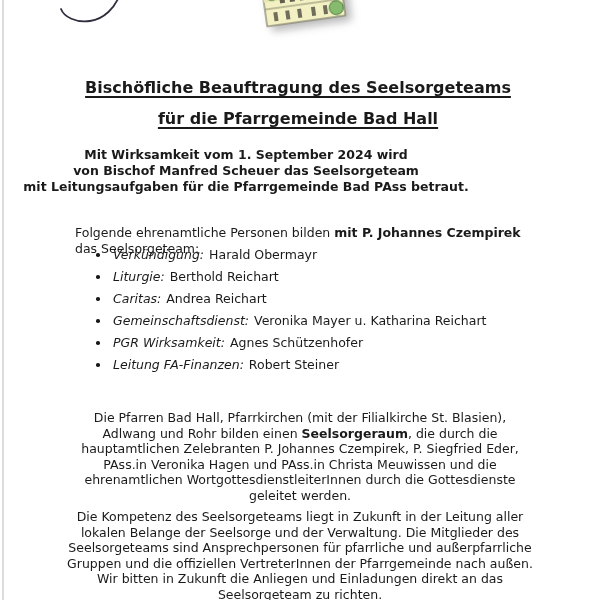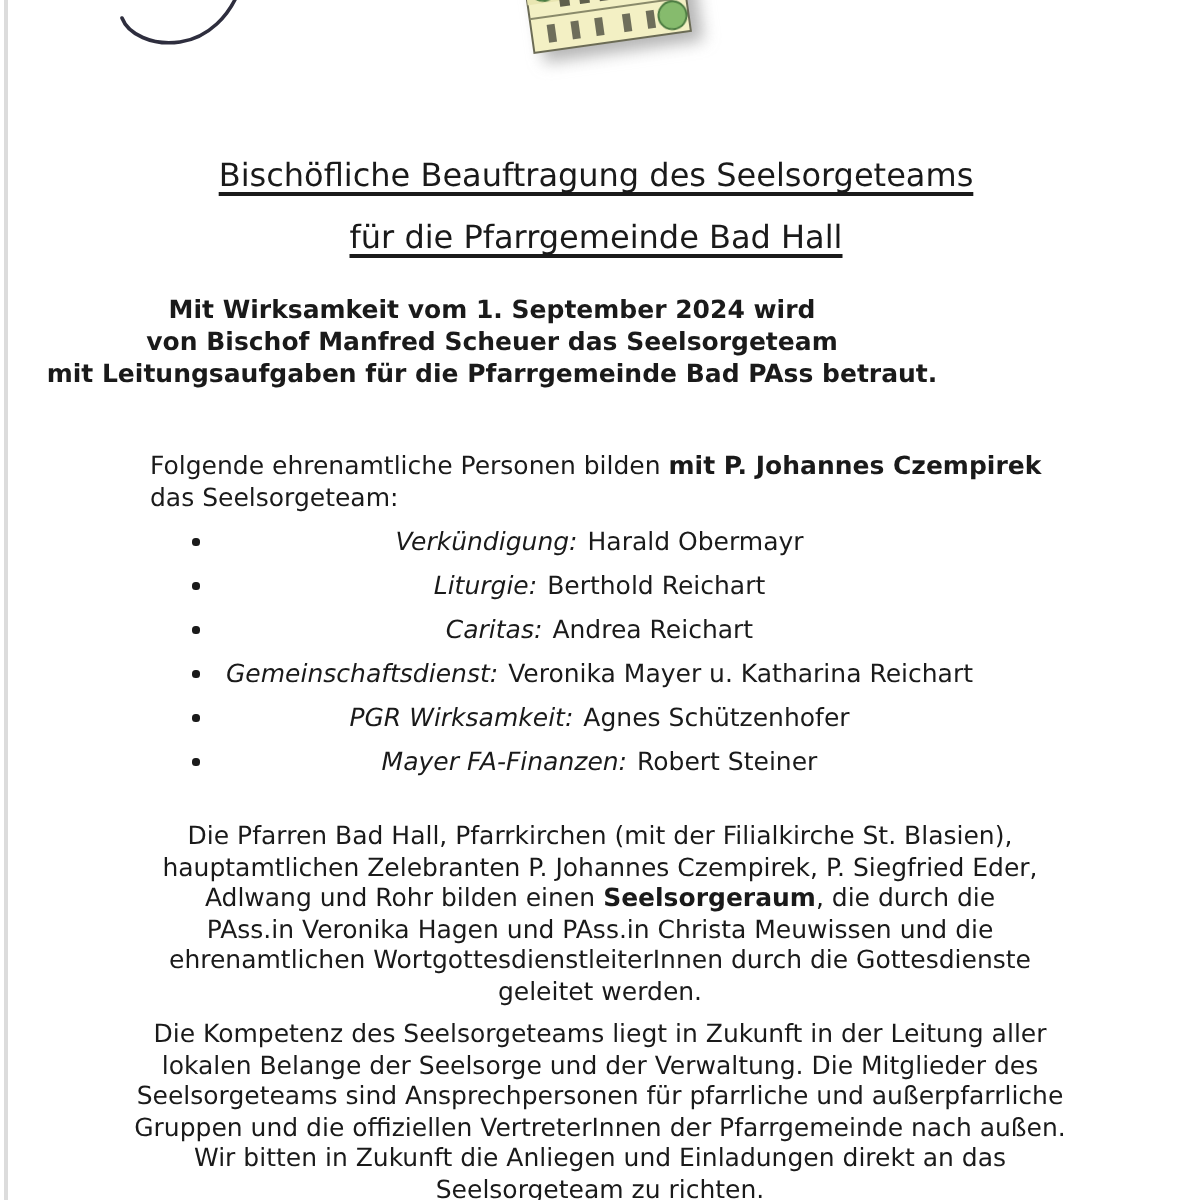--- a/index.html
+++ b/index.html
@@ -16,31 +16,31 @@
 
   
   .swoosh { position:absolute; left:52px; top:0; }
 
   
   .clipart { position:absolute; left:264px; top:-16px;
              transform:rotate(-8deg); transform-origin:50% 50%;
              filter:drop-shadow(5px 5px 4px rgba(120,120,120,0.55)); }
 
   .title { position:absolute; top:72px; left:0; width:596px; text-align:center;
-           font-weight:normal; font-size:16px; line-height:31px; }
+           font-weight:bold; font-size:16px; line-height:31px; }
   .title .u { text-decoration:underline; text-decoration-thickness:2px; text-underline-offset:3px; }
 
   .intro { position:absolute; top:147px; left:0; width:492px; text-align:center;
            font-weight:bold; font-size:12.5px; line-height:16px; }
 
   .team-intro { position:absolute; top:225px; left:75px; width:460px;
                 font-size:12.5px; line-height:16.3px; }
 
-  ul.team-list { position:absolute; top:263px; left:96px; margin:0; padding:0;
-                 list-style:none; font-size:12.5px;text-align:center; }
+  ul.team-list { position:absolute; top:247px; left:96px; margin:0; padding:0;
+                 list-style:none; font-size:12.5px; }
   ul.team-list li { position:relative; padding-left:17px; line-height:15px; margin-bottom:7px; }
   ul.team-list li::before { content:""; position:absolute; left:0; top:6px;
                             width:3.5px; height:3.5px; border-radius:50%; background:#1a1a1a; }
   .role { font-style:italic; margin-right:5px; }
 
   .para { position:absolute; left:0; width:600px; text-align:center;
           font-size:12.5px; line-height:15.5px; }
   .p1 { top:410px; }
   .p2 { top:509px; }
   .ln { white-space:nowrap; }
@@ -96,29 +96,29 @@
     </div>
     <div class="ln">das Seelsorgeteam:</div>
   </div>
 
   <ul class="team-list">
     <li><span class="role">Verkündigung:</span><span>Harald Obermayr</span></li>
     <li><span class="role">Liturgie:</span><span>Berthold Reichart</span></li>
     <li><span class="role">Caritas:</span><span>Andrea Reichart</span></li>
     <li><span class="role">Gemeinschaftsdienst:</span><span>Veronika Mayer u. Katharina Reichart</span></li>
     <li><span class="role">PGR Wirksamkeit:</span><span>Agnes Schützenhofer</span></li>
-    <li><span class="role">Mayer FA-Finanzen:</span><span>Robert Steiner</span></li>
+    <li><span class="role">Leitung FA-Finanzen:</span><span>Robert Steiner</span></li>
   </ul>
 
   <div class="para p1">
     <div class="ln">Die Pfarren Bad Hall, Pfarrkirchen (mit der Filialkirche St. Blasien),</div>
-    <div class="ln">hauptamtlichen Zelebranten P. Johannes Czempirek, P. Siegfried Eder,</div>
     <div class="ln">
       <span>Adlwang und Rohr bilden einen</span><span class="b ml">Seelsorgeraum</span><span>, die durch die</span>
     </div>
+    <div class="ln">hauptamtlichen Zelebranten P. Johannes Czempirek, P. Siegfried Eder,</div>
     <div class="ln">PAss.in Veronika Hagen und PAss.in Christa Meuwissen und die</div>
     <div class="ln">ehrenamtlichen WortgottesdienstleiterInnen durch die Gottesdienste</div>
     <div class="ln">geleitet werden.</div>
   </div>
 
   <div class="para p2">
     <div class="ln">Die Kompetenz des Seelsorgeteams liegt in Zukunft in der Leitung aller</div>
     <div class="ln">lokalen Belange der Seelsorge und der Verwaltung. Die Mitglieder des</div>
     <div class="ln">Seelsorgeteams sind Ansprechpersonen für pfarrliche und außerpfarrliche</div>
     <div class="ln">Gruppen und die offiziellen VertreterInnen der Pfarrgemeinde nach außen.</div>

